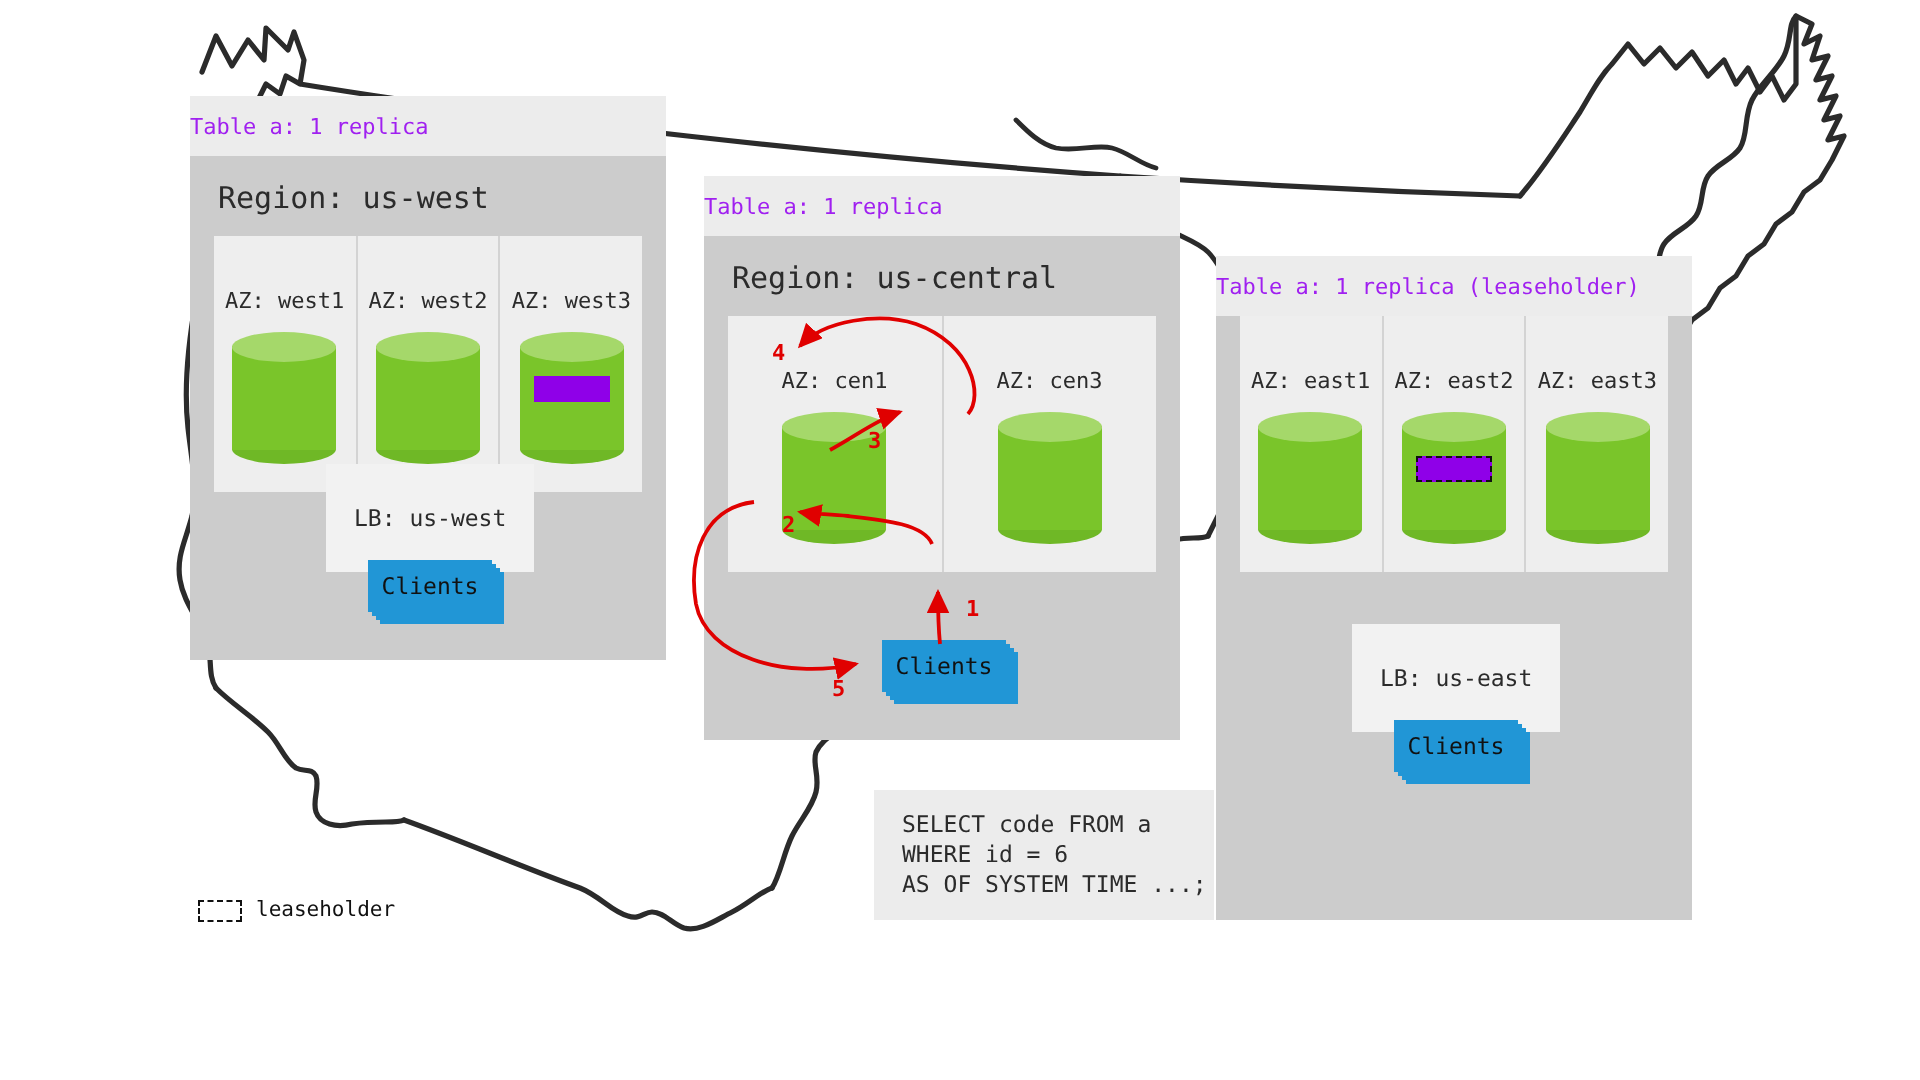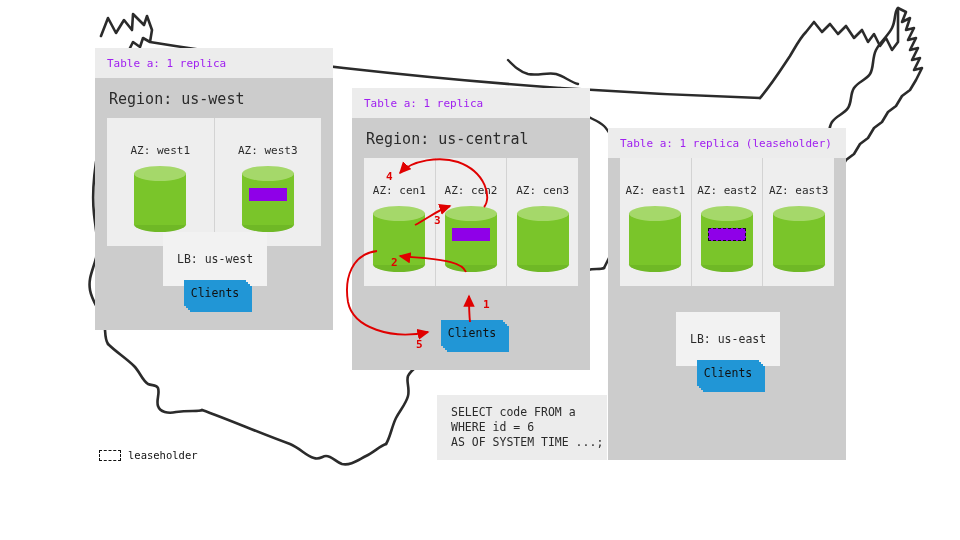--- a/index.html
+++ b/index.html
@@ -1,21 +1,21 @@
 <!DOCTYPE html>
 <html><head>
 <meta charset="utf-8">
 <style>
   html,body{margin:0;padding:0;background:#ffffff;}
   #stage{position:relative;width:960px;height:540px;background:#ffffff;overflow:hidden;
          font-family:"DejaVu Sans Mono","Liberation Mono",monospace;}
   #usmap{position:absolute;left:0;top:0;width:960px;height:540px;}
 
   .region{position:absolute;background:#cccccc;}
-  .region-banner{background:#ececec;color:#a020f0;font-size:11px;padding:9px 12px 8px 12px;
+  .region-banner{background:#ececec;color:#a020f0;font-size:11px;padding:9px 12px 8px 0;
                  letter-spacing:0px;white-space:nowrap;}
   .region-title{color:#2b2b2b;font-size:15px;padding:12px 0 10px 14px;white-space:nowrap;}
   .az-row{display:flex;background:#eeeeee;margin:0 12px;}
   .az{flex:1;background:#eeeeee;border-right:1px solid #d3d3d3;padding:26px 0 14px 0;
       display:flex;flex-direction:column;align-items:center;}
   .az:last-child{border-right:none;}
   .az-label{font-size:11px;color:#2b2b2b;white-space:nowrap;margin-bottom:9px;}
 
   .cyl{position:relative;width:52px;height:66px;}
   .cyl .body{position:absolute;left:0;top:7px;width:52px;height:52px;background:#7ac52a;}
@@ -107,20 +107,28 @@
     <div class="az-row">
       <div class="az">
         <div class="az-label">AZ: west1</div>
         <div class="cyl">
           <div class="bot"></div>
           <div class="body"></div>
           <div class="top"></div>
         </div>
       </div>
       <div class="az">
+        <div class="az-label">AZ: west2</div>
+        <div class="cyl">
+          <div class="bot"></div>
+          <div class="body"></div>
+          <div class="top"></div>
+        </div>
+      </div>
+      <div class="az">
         <div class="az-label">AZ: west3</div>
         <div class="cyl">
           <div class="bot"></div>
           <div class="body"></div>
           <div class="top"></div>
           <div class="replica"></div>
         </div>
       </div>
     </div>
     <div class="lb" style="left:68px;top:184px;">LB: us-west</div>
@@ -138,29 +146,20 @@
     <div class="az-row">
       <div class="az">
         <div class="az-label">AZ: cen1</div>
         <div class="cyl">
           <div class="bot"></div>
           <div class="body"></div>
           <div class="top"></div>
         </div>
       </div>
       <div class="az">
-        <div class="az-label">AZ: cen2</div>
-        <div class="cyl">
-          <div class="bot"></div>
-          <div class="body"></div>
-          <div class="top"></div>
-          <div class="replica"></div>
-        </div>
-      </div>
-      <div class="az">
         <div class="az-label">AZ: cen3</div>
         <div class="cyl">
           <div class="bot"></div>
           <div class="body"></div>
           <div class="top"></div>
         </div>
       </div>
     </div>
     <div class="clients" style="left:89px;top:232px;">
       <div class="sh sh1"></div>

